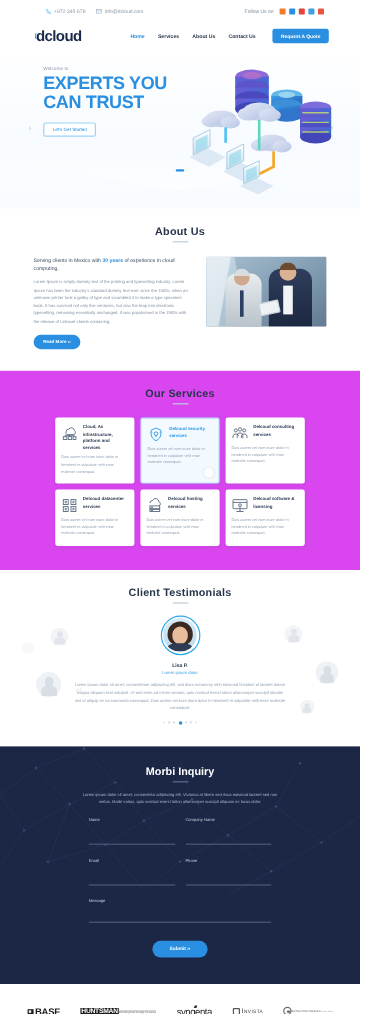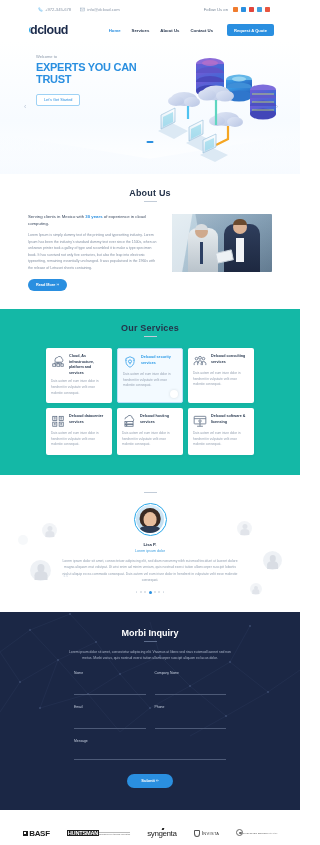--- a/index.html
+++ b/index.html
@@ -47,21 +47,21 @@
   }
   
   .hero {
     height: 133px; position: relative; overflow: hidden;
     background: linear-gradient(180deg,#ffffff 0%,#f7fbff 60%,#ffffff 100%);
   }
   .hero-inner { position: relative; padding: 13px 0 0 36px; width: 150px; z-index: 3;}
   .welcome { font-size: 4px; color:#8b99aa; margin-bottom: 3px; }
   .h-line1 { font-size: 9.5px; font-weight: 700; color:#253246; line-height: 1.15;}
   .h-line1 em { font-style: normal; color:#2a8fe0; }
-  .h-line2 { font-size: 11px; font-weight: 800; color:#2a8fe0; line-height:1.08; letter-spacing:-0.3px; margin-top:1px;}
+  .h-line2 { font-size: 15px; font-weight: 800; color:#2a8fe0; line-height:1.08; letter-spacing:-0.3px; margin-top:1px;}
   .start-btn {
     margin-top: 8px; display:inline-block; font-size: 3.8px; color:#2a8fe0;
     border:0.7px solid #9ed2f5; background:#fff; border-radius: 2px; padding: 3px 7px;
   }
   .hero-art { position:absolute; right: 6px; top: 12px; width: 140px; height: 110px; z-index:2;}
   .hero-wedge {
     position:absolute; left:0; bottom:0; width:100%; height:40px; z-index:1;
     background: linear-gradient(180deg, rgba(236,246,255,0) 0%, #f0f7ff 100%);
     clip-path: polygon(0 0, 50% 62%, 100% 0, 100% 100%, 0 100%);
     opacity:.55;
@@ -102,21 +102,21 @@
   .about-img .p1 { position:absolute; left:16px; bottom:0; width:30px; height:44px; background:linear-gradient(180deg,#e7ecef,#b9c3cb); border-radius:9px 9px 0 0;}
   .about-img .p1h { position:absolute; left:23px; bottom:34px; width:13px; height:13px; border-radius:50%; background:#cfa98d;}
   .about-img .p1hair { position:absolute; left:23px; bottom:42px; width:13px; height:6px; border-radius:7px 7px 0 0; background:#d9dde0;}
   .about-img .tie { position:absolute; left:28px; bottom:8px; width:3px; height:22px; background:#2c3f63;}
   .about-img .p2 { position:absolute; left:52px; bottom:0; width:36px; height:48px; background:linear-gradient(180deg,#2f3e5c,#1d2840); border-radius:10px 10px 0 0;}
   .about-img .p2h { position:absolute; left:61px; bottom:38px; width:14px; height:14px; border-radius:50%; background:#dcb294;}
   .about-img .p2hair { position:absolute; left:61px; bottom:47px; width:14px; height:6px; border-radius:7px 7px 0 0; background:#6b4a2e;}
   .about-img .shirt { position:absolute; left:64px; bottom:10px; width:8px; height:24px; background:#f2f4f7;}
   .about-img .tab { position:absolute; left:44px; bottom:10px; width:17px; height:11px; background:#eef2f5; transform:rotate(-12deg); border-radius:1px; border:.5px solid #c9d2da;}
   
-  .services { background:#14b8a6; padding: 14px 16px 20px; }
+  .services { background:#d946ef; padding: 14px 16px 20px; }
   .svc-grid { display:grid; grid-template-columns: repeat(3, 1fr); gap: 5px; padding: 11px 30px 0; }
   .svc-card {
     background:#fff; border-radius:2px; padding: 6px 5px 7px; position:relative;
     box-shadow: 0 1px 3px rgba(30,50,80,.07); min-height: 42px;
   }
   .svc-card.active { background:#f3faff; border:0.6px solid #bfe2f8; box-shadow:0 1px 5px rgba(42,143,224,.14); }
   .svc-top { display:flex; gap:4px; }
   .svc-ico { width:14px; height:14px; flex:0 0 14px; color:#5a6a80; }
   .svc-card.active .svc-ico { color:#2a9ae8; }
   .svc-title { font-size:3.7px; font-weight:700; color:#2b3b52; line-height:1.5; }
@@ -479,20 +479,21 @@
   <div class="ghost g4">
       <i class="gh"></i>
       <i class="gb"></i>
     </div>
   <div class="ghost g5">
       <i class="gh"></i>
       <i class="gb"></i>
     </div>
   <div class="ghost g6"></div>
   <div class="sec-title">
+    <h2>Client Testimonials</h2>
     <div class="rule"></div>
   </div>
   <div class="avatar-wrap">
     <div class="avatar">
       <div class="avatar-in">
         <span class="hair"></span>
         <span class="face"></span>
         <span class="body"></span>
       </div>
     </div>

